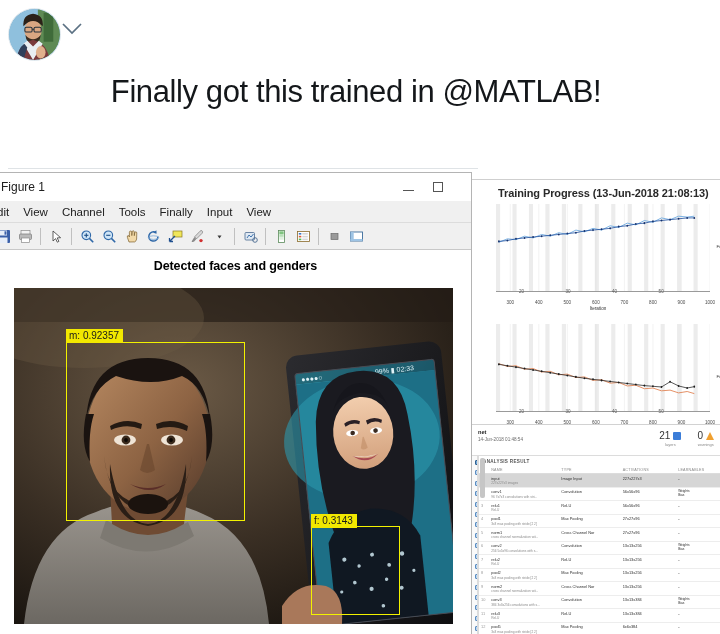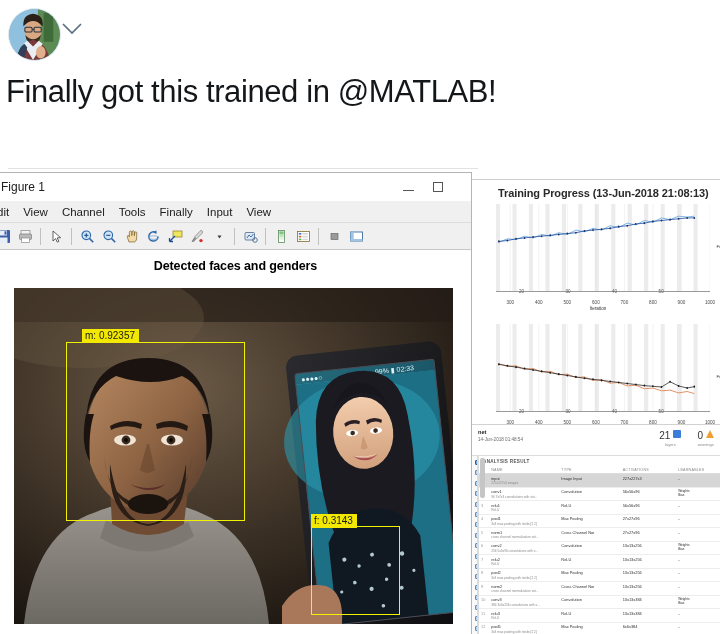--- a/index.html
+++ b/index.html
@@ -25,21 +25,21 @@
     font-size: 19px; font-weight: bold; color: #14171a;
     line-height: 22px; letter-spacing: -0.1px;
   }
   .handle { font-size: 15px; color: #657786; line-height: 20px; margin-top: 1px; }
   .chevron { flex: 0 0 auto; padding: 14px 8px 0 0; cursor: pointer; }
   .tweet-body {
     padding: 12px 14px 0 6px;
     font-size: 31px; line-height: 37px; color: #14171a;
     letter-spacing: -0.4px; font-weight: 400;
   }
-  .tweet-body div { white-space: nowrap; }
+  .tweet-body div { white-space: nowrap; text-align: center; }
   .tweet-rule {
     position: absolute; left: 8px; bottom: 3px; width: 470px;
     height: 1px; background: #dfe3e6;
   }
 
   
   .figwin {
     position: absolute; left: -12px; top: 172px;
     width: 484px; height: 462px;
     background: #f0f0f0; border: 1px solid #b4b4b4;
@@ -126,21 +126,21 @@
     position: absolute; font-size: 4.4px; color: #333; white-space: nowrap;
   }
 
   
   .analyzer { position: relative; background: #ffffff; height: 210px; border-top: 1px solid #d2d2d2; }
   .az-head { position: relative; height: 30px; padding: 4px 6px 0 6px; }
   .az-netname { font-size: 5.6px; font-weight: bold; color: #222; }
   .az-date { font-size: 4.6px; color: #6a6a6a; margin-top: 2px; }
   .az-stats { position: absolute; right: 6px; top: 5px; display: flex; gap: 16px; align-items: flex-start; }
   .az-stat { display: flex; flex-direction: column; align-items: center; }
-  .az-stat-row { display: flex; gap: 3px; }
+  .az-stat-row { display: flex; align-items: center; gap: 3px; }
   .az-stat-num { font-size: 10px; color: #333; }
   .az-stat-lab { font-size: 4px; color: #8a8a8a; margin-top: 1px; }
   .badge-sq { width: 8px; height: 8px; background: #3b7dd8; border-radius: 1px; }
   .badge-warn { width: 0; height: 0; border-left: 4.5px solid transparent; border-right: 4.5px solid transparent; border-bottom: 8px solid #f0a030; }
 
   .az-body { display: flex; height: 180px; border-top: 1px solid #dcdcdc; }
   .az-graph {
     width: 46px; background: #fafafa; border-right: 1px solid #dcdcdc;
     padding: 3px 2px 0 3px; overflow: hidden; position: relative;
   }
@@ -467,21 +467,21 @@
               </g>
             </g>
             <rect x="292" y="78" width="140" height="254" rx="3" fill="none" stroke="#4a4a52" stroke-width="1"></rect>
           </g>
 
           <path d="M268 318 q16 -26 44 -20 q18 6 16 38 l-60 0z" fill="#a9785a"></path>
         </svg>
 
         
         <div class="bbox" style="left:52px; top:54px; width:179px; height:179px;"></div>
-        <div class="bbox-label" style="left:68px; top:41px;">m: 0.92357</div>
+        <div class="bbox-label" style="left:52px; top:41px;">m: 0.92357</div>
 
         
         <div class="bbox" style="left:297px; top:238px; width:89px; height:89px;"></div>
         <div class="bbox-label" style="left:297px; top:226px;">f: 0.3143</div>
       </div>
     </div>
   </div>
 
   <div class="rightpanel">
     <div class="rp-topbar"></div>

